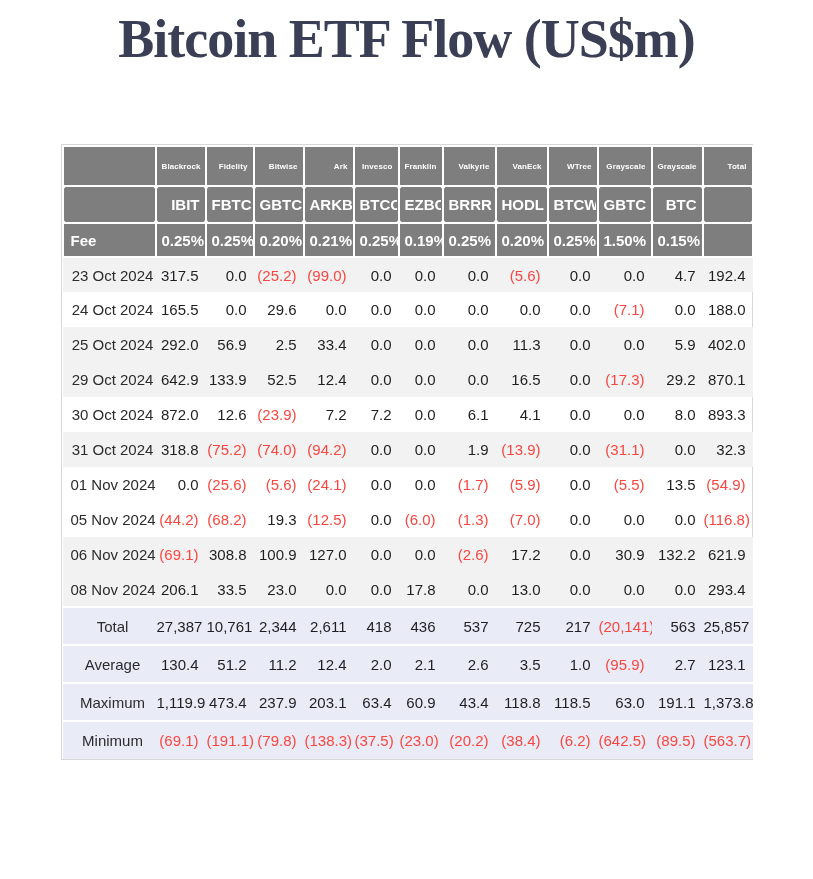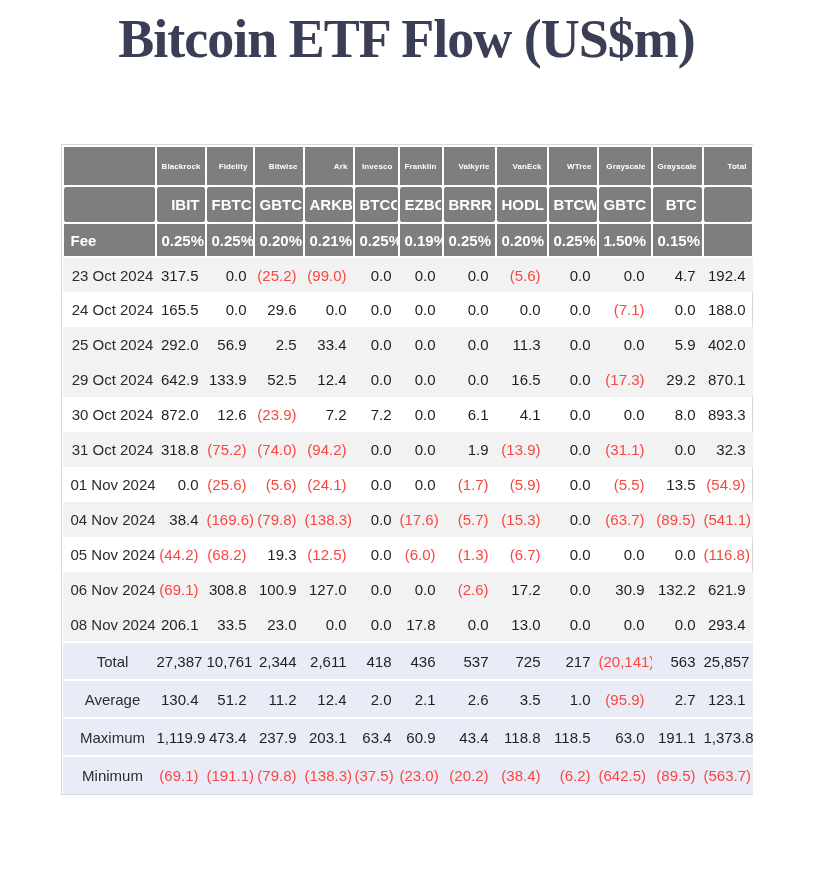--- a/index.html
+++ b/index.html
@@ -219,45 +219,30 @@
           <td class="num neg">(24.1)</td>
           <td class="num">0.0</td>
           <td class="num">0.0</td>
           <td class="num neg">(1.7)</td>
           <td class="num neg">(5.9)</td>
           <td class="num">0.0</td>
           <td class="num neg">(5.5)</td>
           <td class="num">13.5</td>
           <td class="num neg">(54.9)</td>
         </tr>
-        <tr class="data alt">
-          <td class="label">04 Nov 2024</td>
-          <td class="num">38.4</td>
-          <td class="num neg">(169.6)</td>
-          <td class="num neg">(79.8)</td>
-          <td class="num neg">(138.3)</td>
-          <td class="num">0.0</td>
-          <td class="num neg">(17.6)</td>
-          <td class="num neg">(5.7)</td>
-          <td class="num neg">(15.3)</td>
-          <td class="num">0.0</td>
-          <td class="num neg">(63.7)</td>
-          <td class="num neg">(89.5)</td>
-          <td class="num neg">(541.1)</td>
-        </tr>
         <tr class="data">
           <td class="label">05 Nov 2024</td>
           <td class="num neg">(44.2)</td>
           <td class="num neg">(68.2)</td>
           <td class="num">19.3</td>
           <td class="num neg">(12.5)</td>
           <td class="num">0.0</td>
           <td class="num neg">(6.0)</td>
           <td class="num neg">(1.3)</td>
-          <td class="num neg">(6.7)</td>
+          <td class="num neg">(7.0)</td>
           <td class="num">0.0</td>
           <td class="num">0.0</td>
           <td class="num">0.0</td>
           <td class="num neg">(116.8)</td>
         </tr>
         <tr class="data alt">
           <td class="label">06 Nov 2024</td>
           <td class="num neg">(69.1)</td>
           <td class="num">308.8</td>
           <td class="num">100.9</td>

